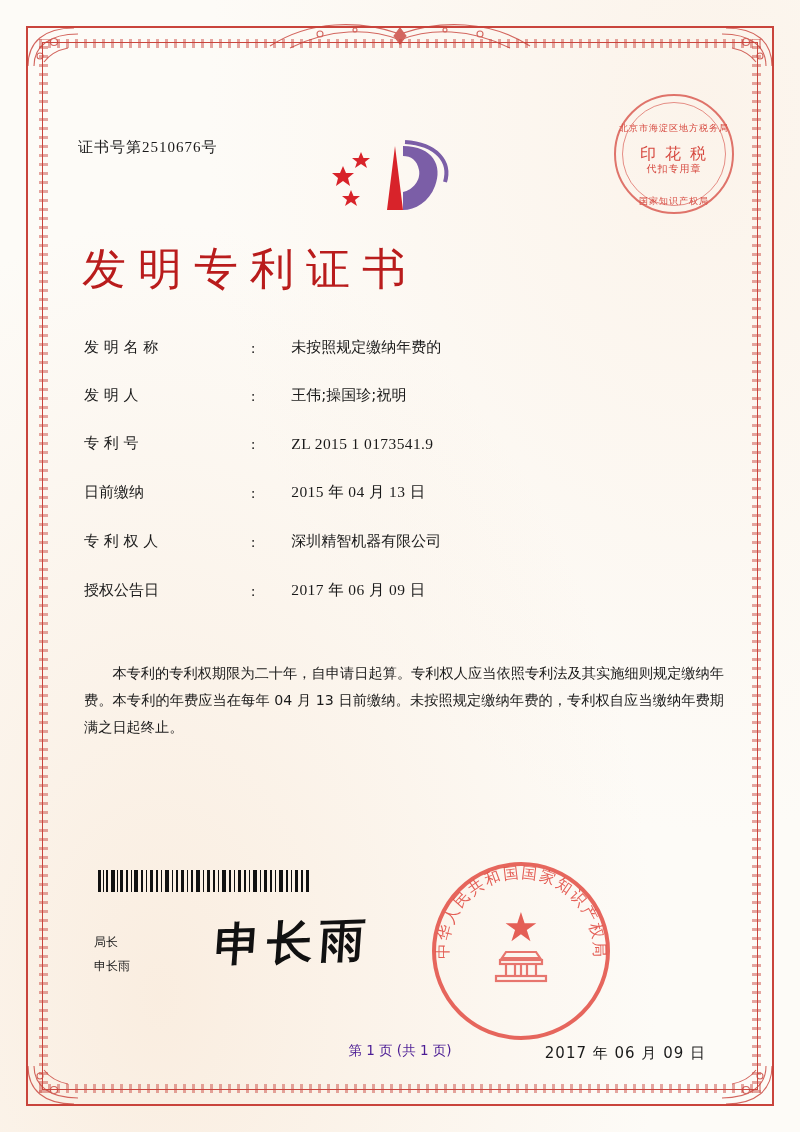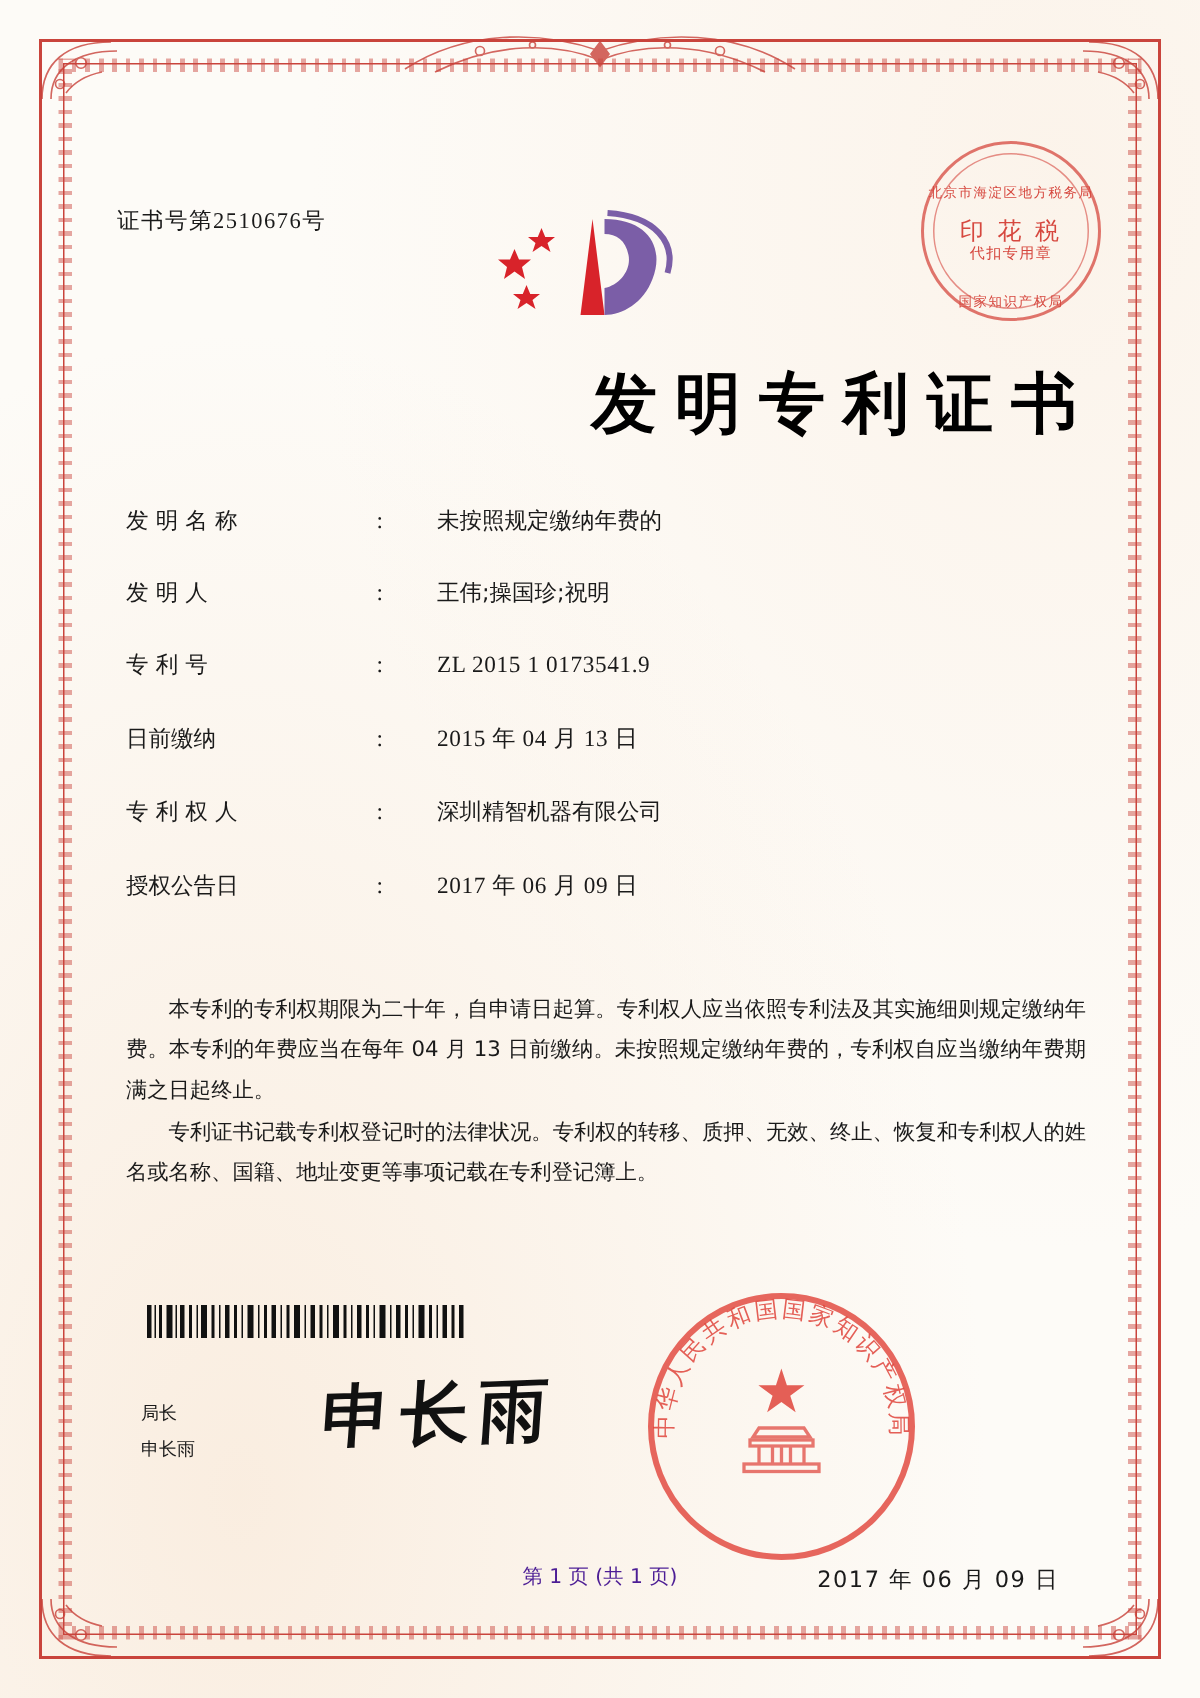--- a/index.html
+++ b/index.html
@@ -90,26 +90,26 @@
     transform: translateX(-50%);
     top: 32px;
     width: 150px;
     height: 88px;
   }
   
   .title {
     position: absolute;
     top: 140px;
     left: 0; right: 0;
-    text-align: right;
+    text-align: left;
     font-size: 44px;
-    font-weight: bold;
+    font-weight: normal;
     letter-spacing: 12px;
     text-indent: 12px;
-    color: #000000;
+    color: #b91c1c;
     font-family: "DejaVu Serif", "Liberation Serif", serif;
   }
   
   .stamp-top {
     position: absolute;
     right: -4px;
     top: -6px;
     width: 120px;
     height: 120px;
   }
@@ -418,21 +418,20 @@
       </div>
       <div class="field">
         <span class="lbl tight">授权公告日</span>
         <span class="colon">:</span>
         <span class="val mono">2017 年 06 月 09 日</span>
       </div>
     </div>
 
     <div class="paras">
       <p>本专利的专利权期限为二十年，自申请日起算。专利权人应当依照专利法及其实施细则规定缴纳年费。本专利的年费应当在每年 04 月 13 日前缴纳。未按照规定缴纳年费的，专利权自应当缴纳年费期满之日起终止。</p>
-      <p>专利证书记载专利权登记时的法律状况。专利权的转移、质押、无效、终止、恢复和专利权人的姓名或名称、国籍、地址变更等事项记载在专利登记簿上。</p>
     </div>
 
     <div class="barcode">
       <svg width="215" height="22" viewBox="0 0 215 22" preserveAspectRatio="none">
         <g fill="#111">
           <rect x="0" y="0" width="3" height="22"></rect>
             <rect x="5" y="0" width="1" height="22"></rect>
           <rect x="8" y="0" width="2" height="22"></rect>
             <rect x="13" y="0" width="4" height="22"></rect>
           <rect x="19" y="0" width="1" height="22"></rect>

